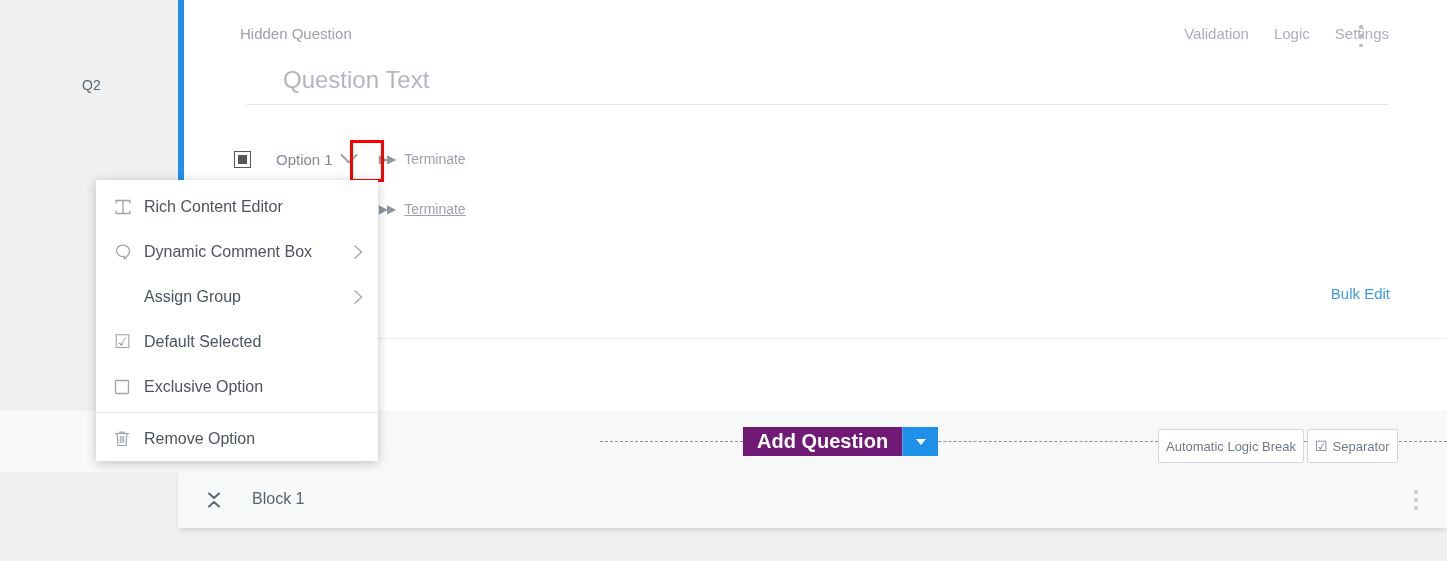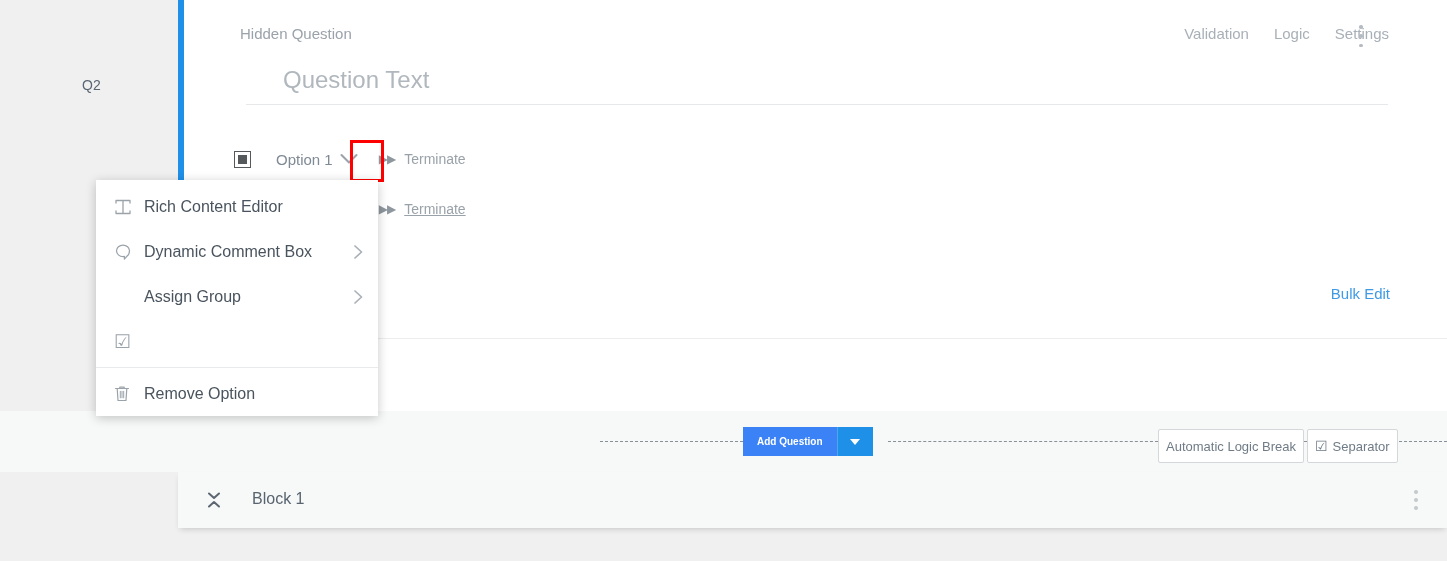--- a/index.html
+++ b/index.html
@@ -208,23 +208,23 @@
   .dotline.d { left: 1297px; width: 10px; }
 
   .add-question {
     position: absolute;
     left: 743px; top: 427px;
     height: 29px;
     display: flex;
     z-index: 3;
   }
   .add-question-main {
-    background: #3b82f6;
+    background: #701a75;
     color: #ffffff;
-    font-size: 10px;
+    font-size: 20px;
     font-weight: bold;
     padding: 8px 14px;
     display: flex;
     align-items: center;
     cursor: pointer;
     border-right: 1px solid #4aa8ee;
   }
   .add-question-caret {
     background: #1e90e8;
     width: 35px;
@@ -488,23 +488,33 @@
         <svg width="11" height="16" viewBox="0 0 11 16" aria-hidden="true">
           <path d="M2 2 L8.5 8 L2 14" fill="none" stroke="#aab1b8" stroke-width="1.7" stroke-linecap="round" stroke-linejoin="round"></path>
         </svg>
       </span>
     </div>
 
     <div class="ctx-item">
       <span class="ctx-icon">
         <span class="chk-glyph">☑</span>
       </span>
+      <span class="ctx-label">Default Selected</span>
       <span class="ctx-arrow"></span>
     </div>
 
+    <div class="ctx-item">
+      <span class="ctx-icon">
+        <svg width="16" height="16" viewBox="0 0 16 16" aria-hidden="true">
+          <rect x="1.5" y="1.5" width="13" height="13" rx="1" fill="none" stroke="#9ba3aa" stroke-width="1.3"></rect>
+        </svg>
+      </span>
+      <span class="ctx-label">Exclusive Option</span>
+      <span class="ctx-arrow"></span>
+    </div>
 
     <div class="ctx-div"></div>
 
     <div class="ctx-item">
       <span class="ctx-icon">
         <svg width="16" height="18" viewBox="0 0 16 18" aria-hidden="true">
           <path d="M1.5 3.5 H14.5" fill="none" stroke="#9ba3aa" stroke-width="1.2" stroke-linecap="round"></path>
           <path d="M5.8 3.5 V2.2 H10.2 V3.5" fill="none" stroke="#9ba3aa" stroke-width="1.2" stroke-linejoin="round"></path>
           <path d="M3.2 3.5 L4 15.5 H12 L12.8 3.5" fill="none" stroke="#9ba3aa" stroke-width="1.2" stroke-linejoin="round"></path>
           <path d="M6.3 6.3 V12.8 M8 6.3 V12.8 M9.7 6.3 V12.8" fill="none" stroke="#9ba3aa" stroke-width="1" stroke-linecap="round"></path>

